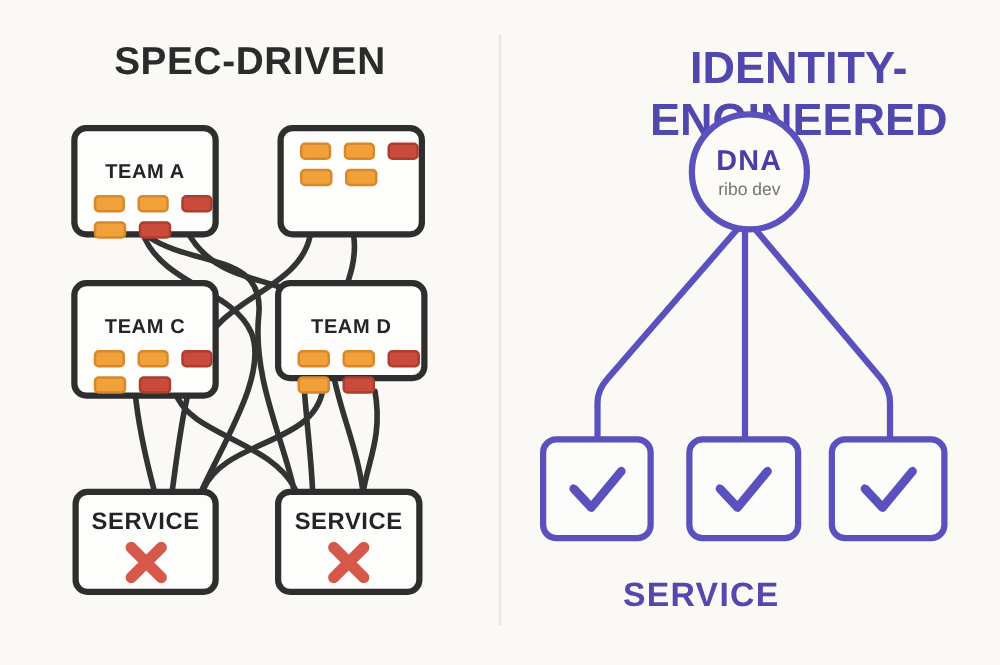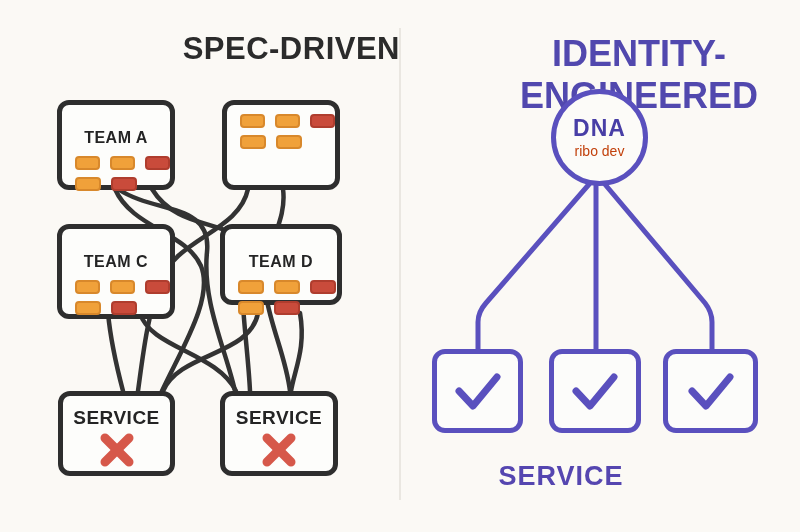--- a/index.html
+++ b/index.html
@@ -1,21 +1,21 @@
 <!DOCTYPE html>
 <html><head>
 <meta charset="utf-8">
 <style>
   html,body{margin:0;padding:0;background:#e8e8e8;font-family:"Liberation Sans",sans-serif;}
   #canvas{position:relative;width:800px;height:532px;background:#FBF9F5;overflow:hidden;margin:0 auto;}
   .abs{position:absolute;}
 
   
   .panel-title{position:absolute;text-align:center;font-weight:bold;letter-spacing:.5px;}
-  #left-title{left:0;top:31px;width:400px;font-size:31px;color:#2B2B2B;text-align:right;}
+  #left-title{left:0;top:31px;width:400px;font-size:31px;color:#2B2B2B;}
   #right-title{left:400px;top:33px;width:400px;font-size:36px;color:#5148AE;letter-spacing:0;padding-left:39px;}
 
   
   #divider{left:399px;top:28px;width:2px;height:472px;background:#EAE7E1;}
 
   
   #wires{position:absolute;left:0;top:0;width:800px;height:532px;}
   .tangle{stroke:#333333;stroke-width:4.5;fill:none;stroke-linecap:round;}
   .purple-wire{stroke:#5A50BE;stroke-width:5;fill:none;stroke-linecap:round;stroke-linejoin:round;}
 
@@ -28,21 +28,21 @@
   .chip{display:block;width:26px;height:14px;border-radius:4px;border:2px solid transparent;box-sizing:border-box;}
 
   
   .service-label{display:block;text-align:center;margin-top:11px;font-size:19px;font-weight:bold;color:#242424;letter-spacing:.5px;}
   .x-wrap{display:flex;justify-content:center;margin-top:4px;}
 
   
   #dna-circle{left:551px;top:89px;width:97px;height:97px;box-sizing:border-box;border:5px solid #5A50BE;border-radius:50%;
     background:#FCFBF8;display:flex;flex-direction:column;align-items:center;justify-content:center;}
   #dna-title{font-size:23px;font-weight:bold;color:#483EA6;letter-spacing:1px;line-height:1;}
-  #dna-subtitle{font-size:14px;color:#c2410c;margin-top:4px;line-height:1;}
+  #dna-subtitle{font-size:14px;color:#737373;margin-top:4px;line-height:1;}
   .check-box{position:absolute;box-sizing:border-box;top:349px;height:84px;background:#FCFCFA;border:5px solid #5A50BE;border-radius:13px;
     display:flex;align-items:center;justify-content:center;}
   #right-service-label{left:461px;top:461px;width:200px;text-align:center;font-size:27px;font-weight:bold;color:#5546B0;letter-spacing:1px;}
 </style>
 </head>
 <body>
 
 <div id="canvas">
 
   <svg id="wires" viewBox="0 0 800 532">

